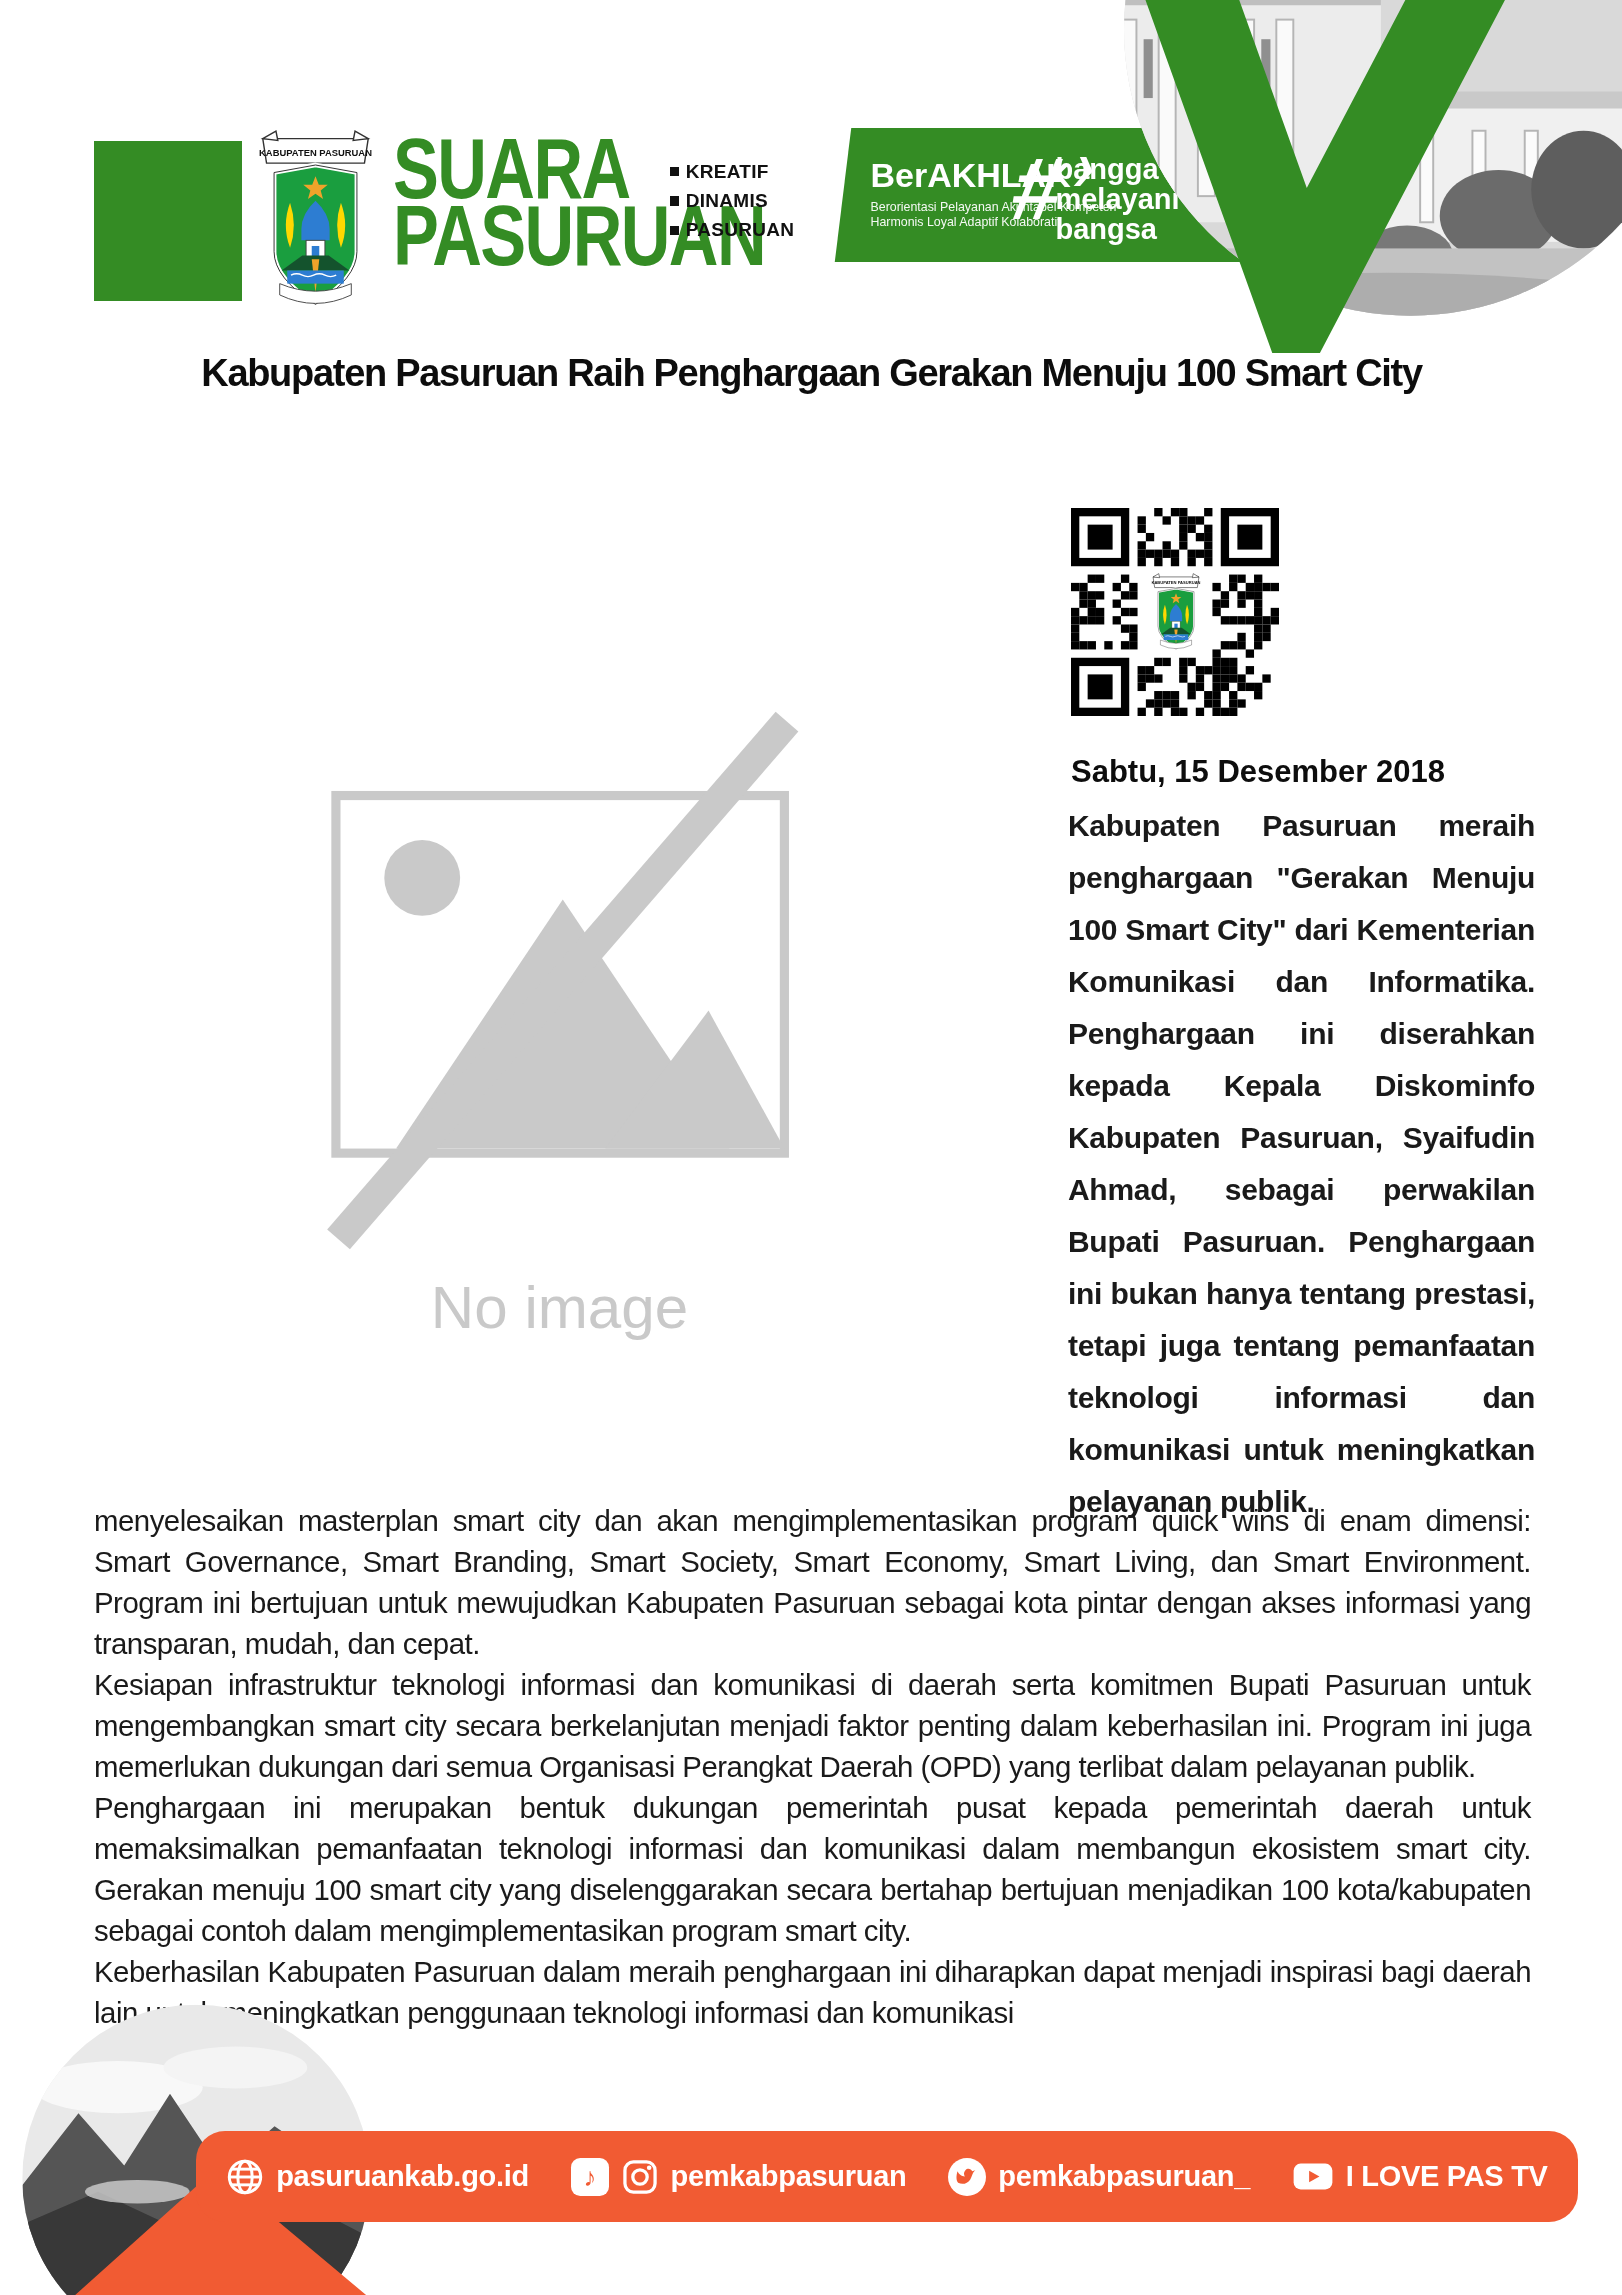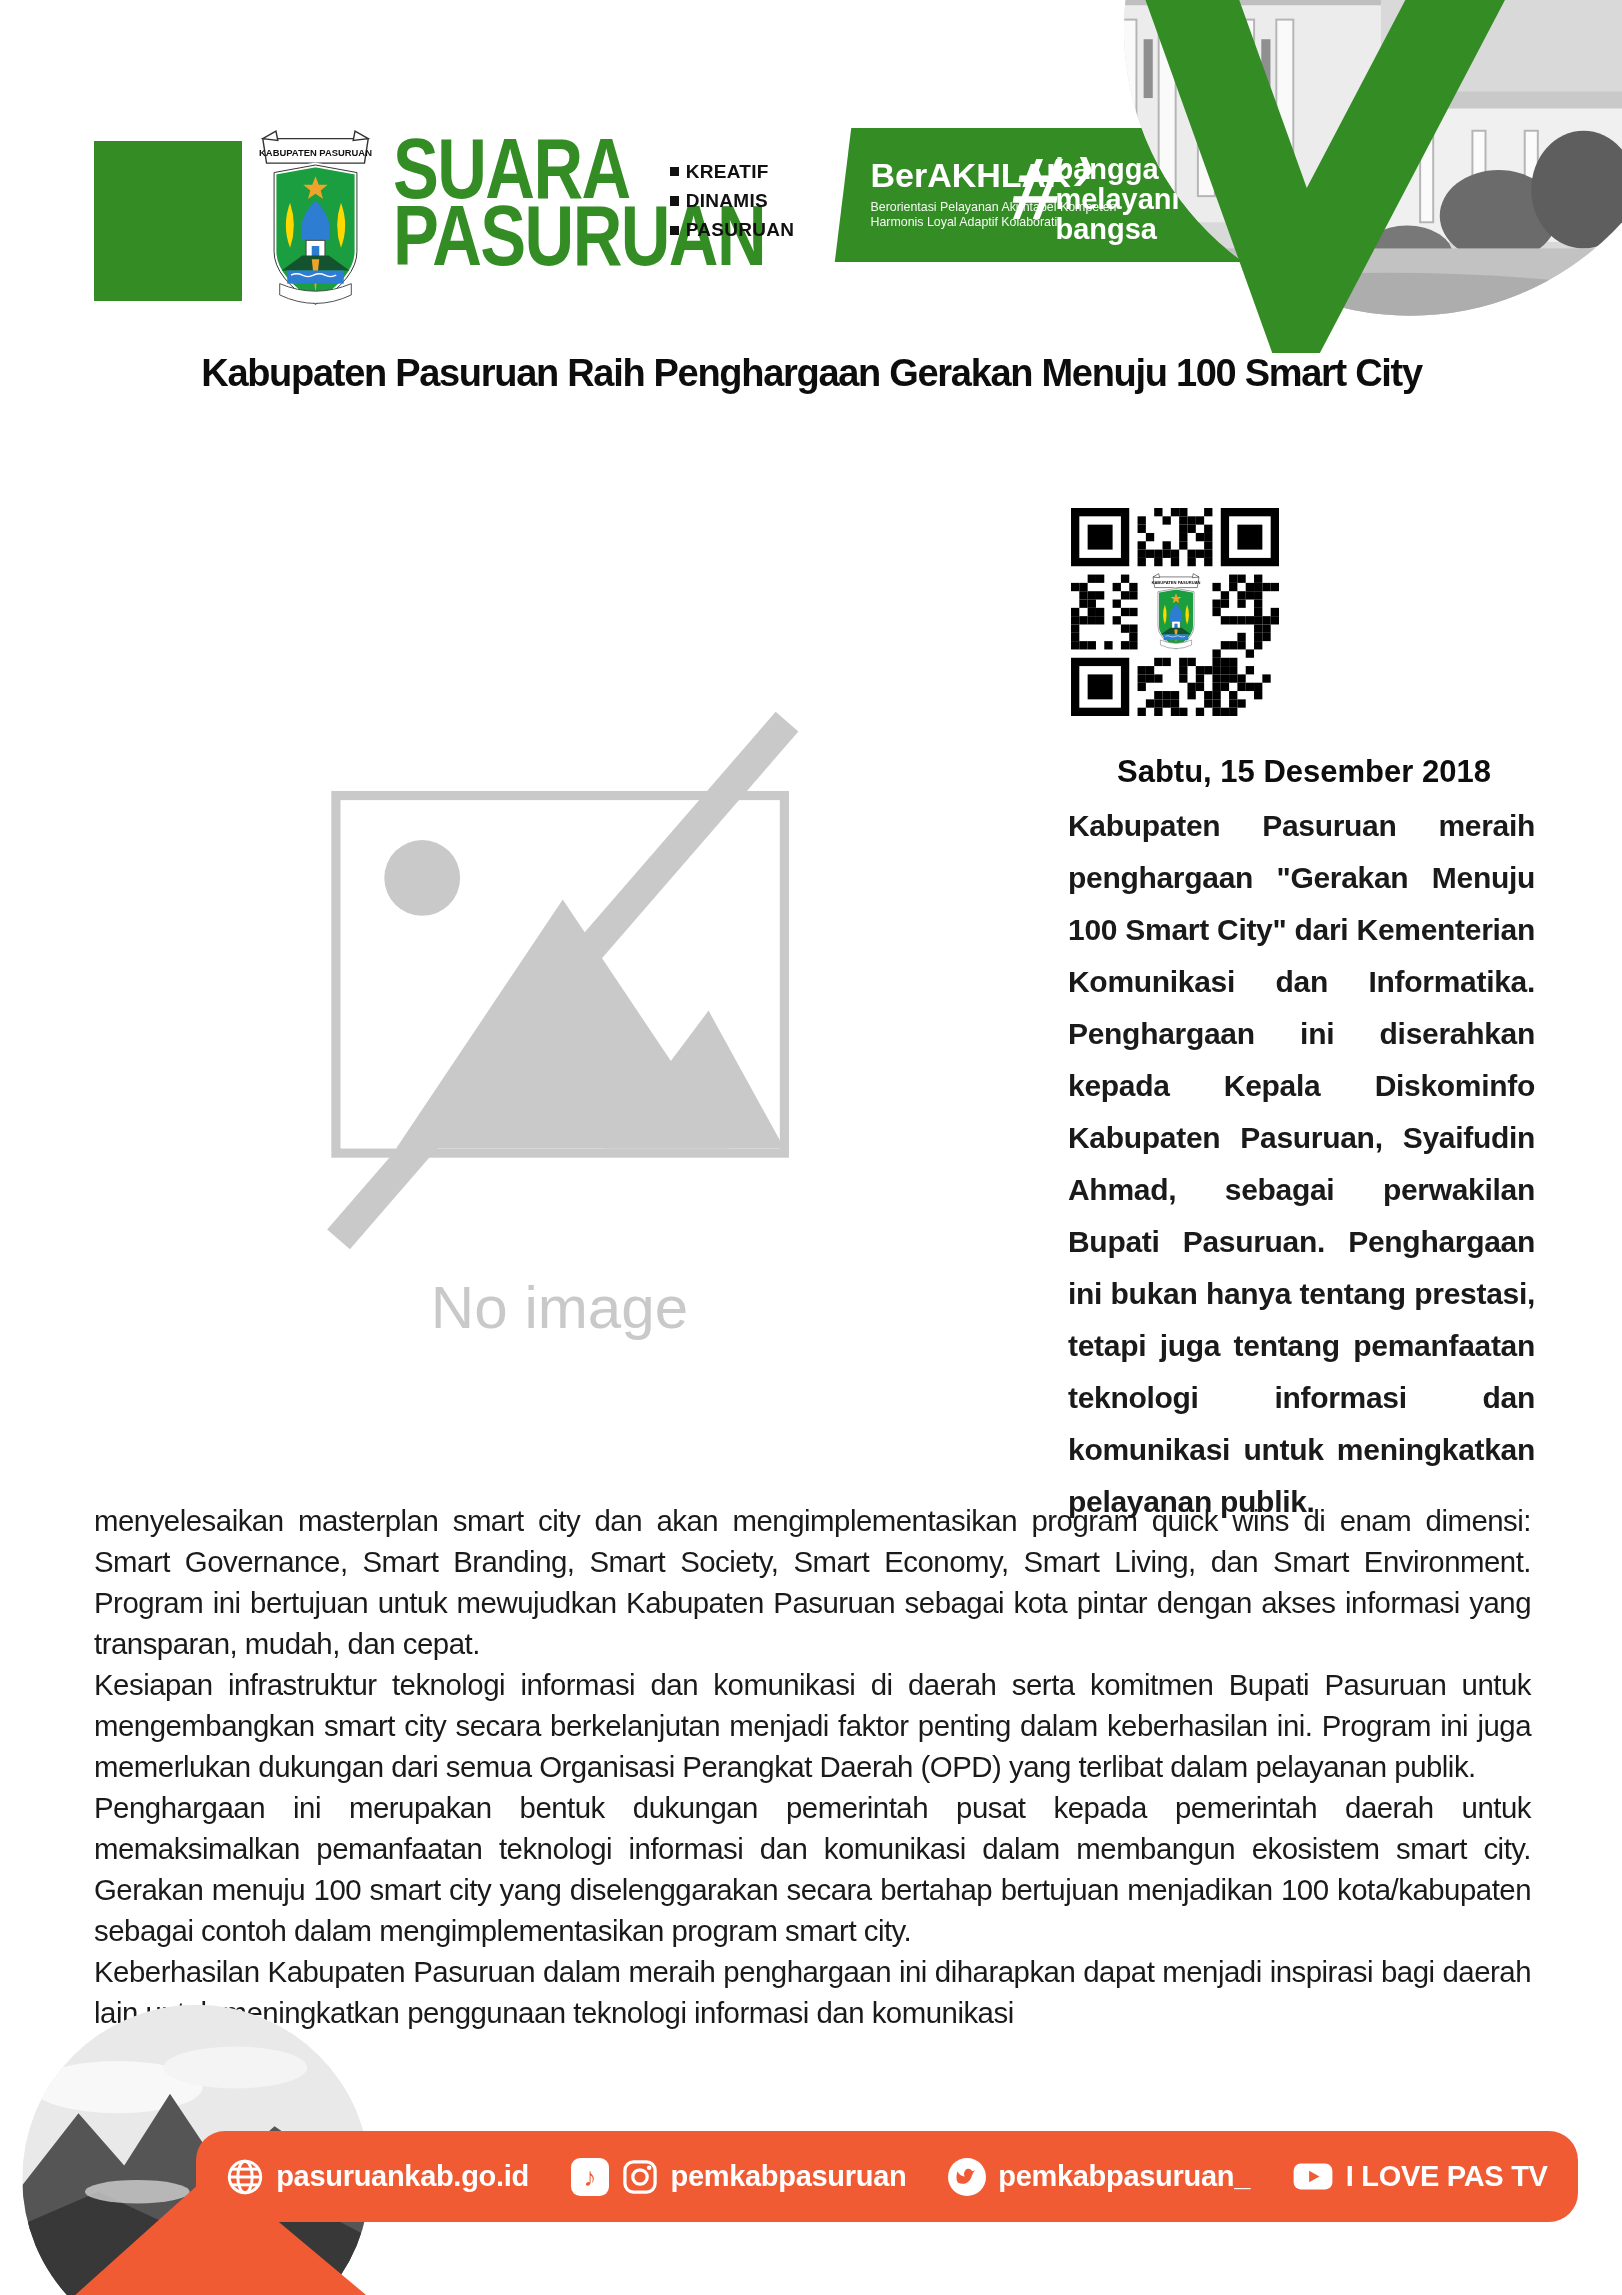--- a/index.html
+++ b/index.html
@@ -38,21 +38,21 @@
   .title { position:absolute; left:0; top:339px; width:100%; text-align:center; }
   .title h1 { display:inline-block; max-width:1374px; font-size:38px; line-height:68px;
               font-weight:bold; letter-spacing:-1.3px; color:#0d0d0d; }
 
   
   .no-image { position:absolute; left:298px; top:703px; width:523px; height:661px; }
   .qr { position:absolute; left:1071px; top:508px; width:208px; height:208px; }
   .qr-crest-box { position:absolute; left:75px; top:60px; width:59px; height:89px; background:#fff;
                   border-radius:5.2px; display:flex; align-items:center; justify-content:center; }
   .qr-crest-box svg { width:50px; height:82px; }
-  .date { position:absolute; left:1071px; top:754px; font-size:31px; font-weight:bold; color:#0d0d0d;margin-left:46px; }
+  .date { position:absolute; left:1071px; top:754px; font-size:31px; font-weight:bold; color:#0d0d0d; }
 
   .right-col { position:absolute; left:1068px; top:800px; width:467px;
                font-size:30px; line-height:52px; letter-spacing:-0.3px; text-align:justify;font-weight:bold; }
   .right-col p + p { text-align-last:justify; }
 
   .full-col { position:absolute; left:94px; top:1500px; width:1437px;
               font-size:29.4px; line-height:41px; letter-spacing:-0.5px; text-align:justify; }
 
   
   .footer-art { position:absolute; left:0; top:1976px; width:523px; height:319px; z-index:1; }

